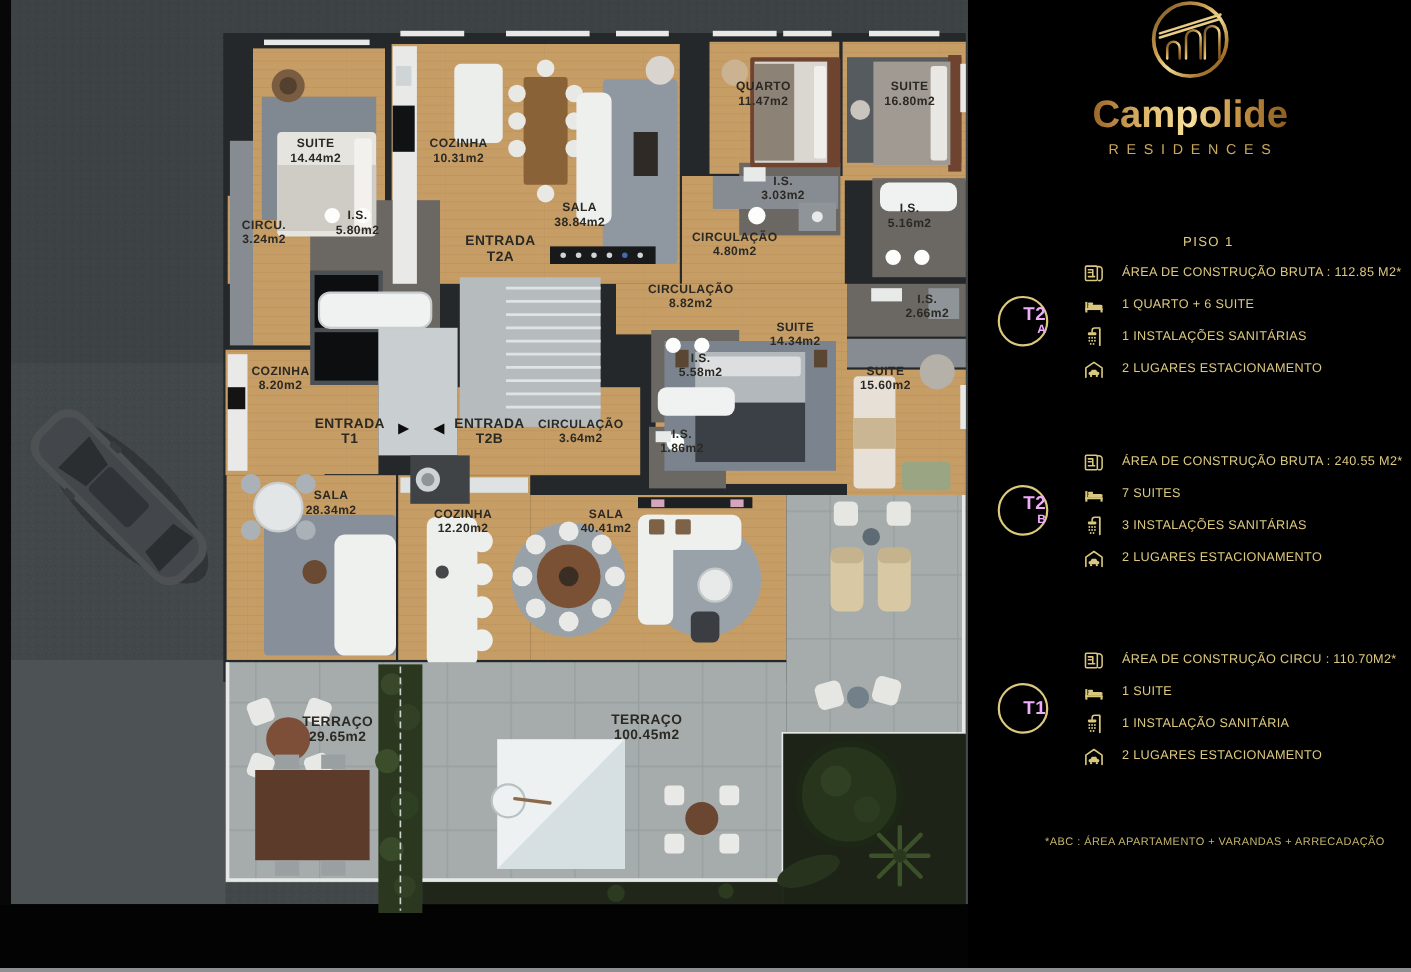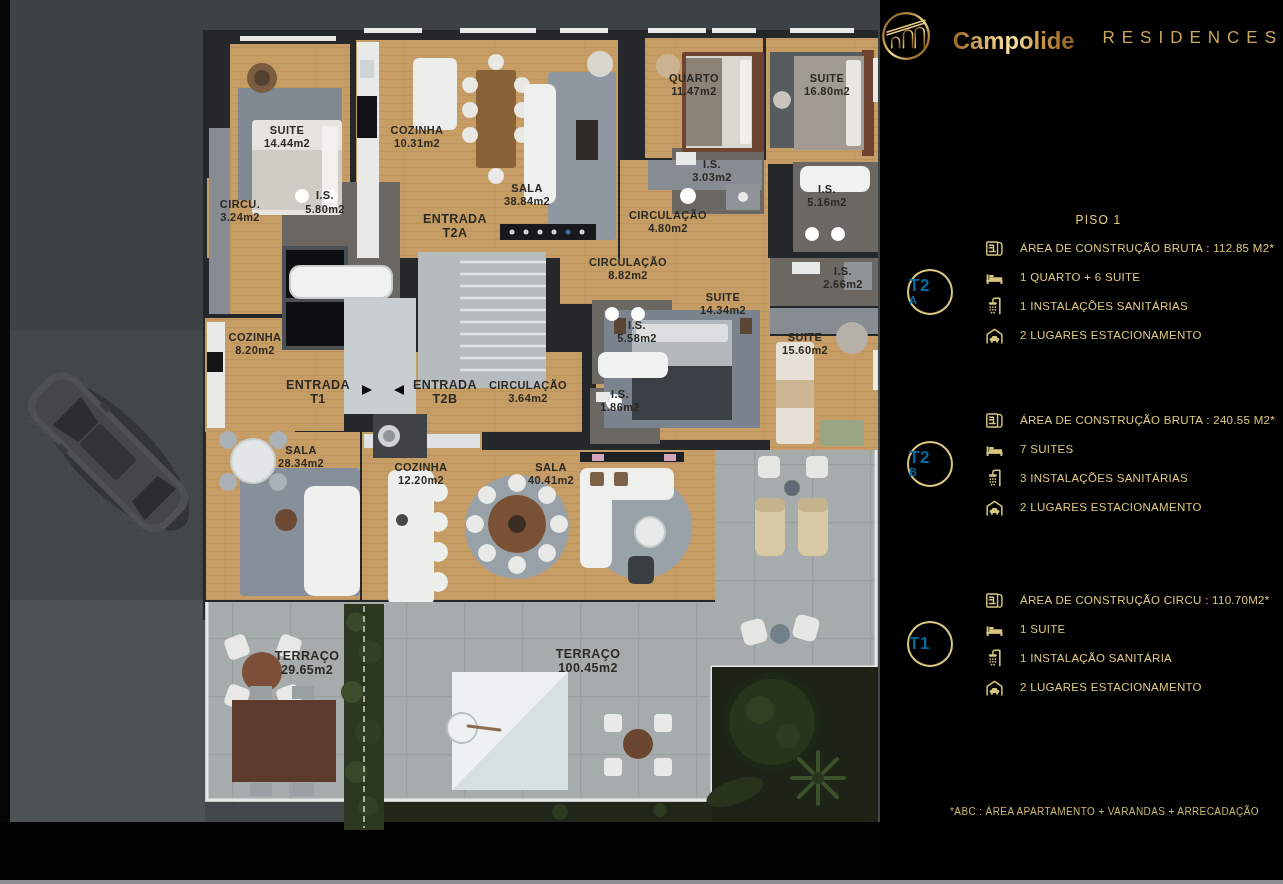--- a/index.html
+++ b/index.html
@@ -3,38 +3,38 @@
 <meta charset="utf-8">
 <style>
   html,body{margin:0;padding:0;background:#000;}
   .stage{position:relative;width:1283px;height:884px;overflow:hidden;background:#030303;
          font-family:"Liberation Sans",sans-serif;}
   .render{position:absolute;left:0;top:0;width:880px;height:884px;}
   .render svg{display:block;}
 
   
   .info-panel{position:absolute;left:880px;top:0;width:403px;height:884px;background:#000;}
-  .logo-block{position:absolute;top:0;left:0;width:100%;display:flex;flex-direction:row;align-items:center;}
+  .logo-block{position:absolute;top:0;left:0;width:100%;display:flex;flex-direction:column;align-items:center;}
   .logo-mark{width:76px;height:76px;margin-top:-2px;}
   .wordmark{width:238px;height:44px;margin-top:8px;}
-  .residences{margin-top:2px;font-size:17px;letter-spacing:7px;padding-left:7px;color:#c9a85e;font-weight:400;}
+  .residences{margin-top:2px;font-size:13px;letter-spacing:7px;padding-left:7px;color:#c9a85e;font-weight:400;}
   .piso-title{position:absolute;top:196px;left:0;width:100%;margin:17px;text-align:center;
               font-size:12px;font-weight:normal;letter-spacing:1.2px;color:#e2cb7e;}
   .unit{position:absolute;left:0;width:100%;display:flex;align-items:center;padding-left:27px;box-sizing:border-box;}
   .unit-0{top:238px;} .unit-1{top:410px;} .unit-2{top:590px;}
-  .badge{width:42px;height:42px;border:2.5px solid #dcc87e;border-radius:50%;color:#0369a1;
-         display:flex;flex-direction:column;align-items:flex-start;justify-content:center;flex:none;font-weight:bold;}
+  .badge{width:42px;height:42px;border:2.5px solid #dcc87e;border-radius:50%;color:#f0abfc;
+         display:flex;flex-direction:column;align-items:flex-end;justify-content:center;flex:none;font-weight:bold;}
   .badge-top{font-size:17px;line-height:1;letter-spacing:.5px;}
   .badge-bottom{font-size:11px;line-height:1;margin-top:1px;}
   .badge-bottom:empty{display:none;}
   .specs{list-style:none;margin:0 0 0 31px;padding:0;display:flex;flex-direction:column;gap:9px;}
   .spec{display:flex;align-items:center;gap:15px;height:20px;}
   .spec-icon{width:21px;height:21px;flex:none;}
   .spec-text{font-size:11.5px;letter-spacing:.3px;color:#dcc87e;white-space:nowrap;}
-  .footnote{position:absolute;top:806px;left:0;width:100%;box-sizing:border-box;padding-left:46px;
+  .footnote{position:absolute;top:760px;left:0;width:100%;box-sizing:border-box;padding-left:46px;
             text-align:center;font-size:10px;letter-spacing:.4px;color:#c7b76e;}
   .bottom-strip{position:absolute;left:0;top:880px;width:1283px;height:4px;background:#8d8f91;}
 
   
   .plan-label text{font-family:"Liberation Sans",sans-serif;font-size:11px;font-weight:600;
                    fill:#2b2923;letter-spacing:.4px;text-anchor:middle;}
   .plan-label.lbl-lg text{font-size:12.5px;}
 </style>
 </head>
 <body>

